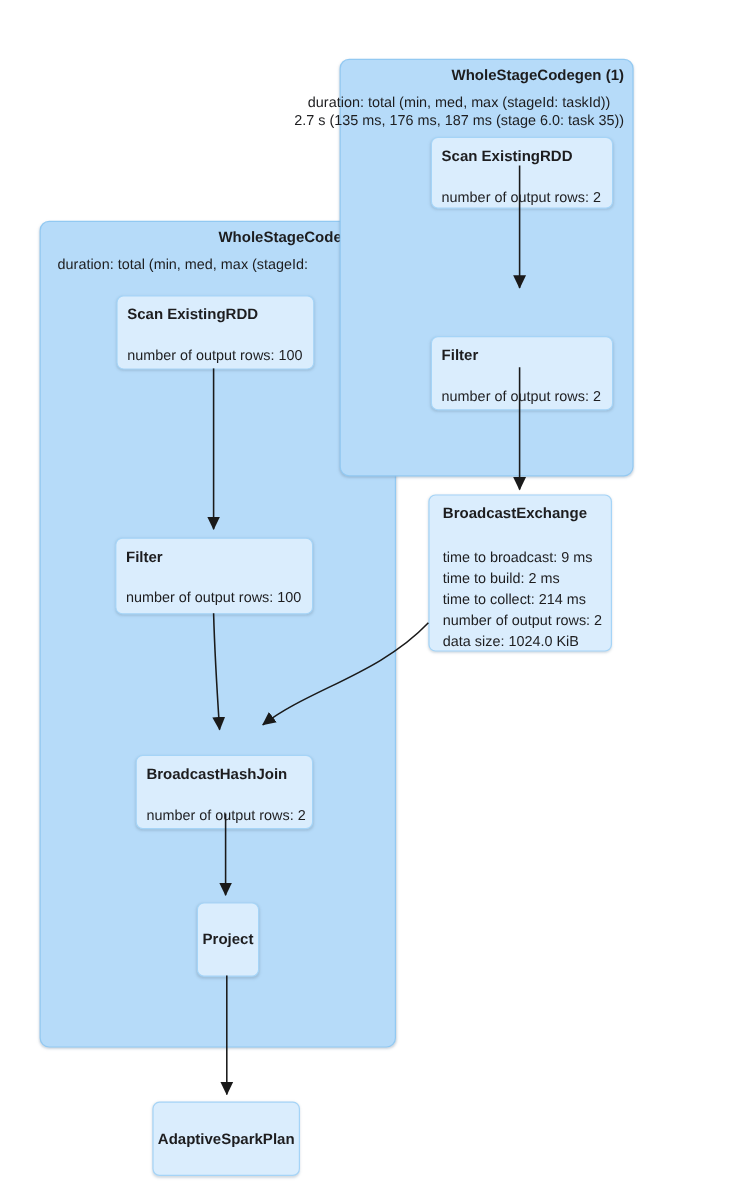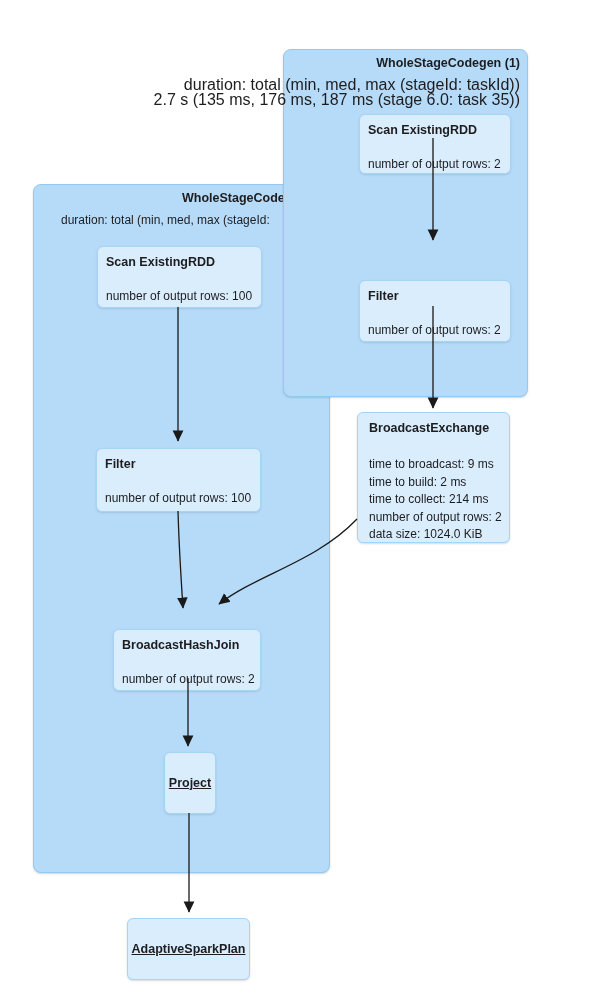--- a/index.html
+++ b/index.html
@@ -20,41 +20,41 @@
     box-shadow: 0 1px 2px rgba(110, 135, 160, 0.35);
     box-sizing: border-box;
   }
   .cluster-right { left: 283px; top: 14px; width: 245px; height: 348px; z-index: 2; margin-top: 35px; }
   .cluster-left  { left: 33px; top: 184px; width: 297px; height: 689px; z-index: 1; }
 
   .cluster-hdr-right {
     position: absolute; top: 6px; right: 7px; text-align: right; white-space: nowrap;
   }
   .cluster-title { font-size: 12.5px; font-weight: 700; line-height: 15px; }
-  .cluster-duration { margin-top: 7px; font-size: 16px; line-height: 14.5px; }
+  .cluster-duration { margin-top: 7px; font-size: 12px; line-height: 14.5px; text-align: center; }
 
   .lh-title { position: absolute; left: 148px; top: 6px; font-size: 12.5px; font-weight: 700; line-height: 15px; white-space: nowrap; }
-  .lh-dur1  { position: absolute; left: 27px;  top: 28px; font-size: 12px; line-height: 14.5px; white-space: nowrap; }
+  .lh-dur1  { position: absolute; left: 14px;  top: 28px; font-size: 12px; line-height: 14.5px; white-space: nowrap; }
   .lh-dur2  { position: absolute; left: 10px;  top: 42px; font-size: 12px; line-height: 14.5px; white-space: nowrap; }
 
   .node {
     position: absolute;
     background: var(--node-fill, #daedfd);
     border: 1px solid var(--node-border, #a5d4f7);
     border-radius: 6px;
     box-sizing: border-box;
     padding: 8px;
     font-size: 12px;
     box-shadow: 0 1px 2px rgba(110, 135, 160, 0.30);
   }
   .node-title { font-size: 12.5px; font-weight: 700; line-height: 15px; white-space: nowrap; }
   .node-metric { margin-top: 19px; line-height: 15px; white-space: nowrap; }
   .metrics { margin-top: 20px; }
   .metrics div { line-height: 17.5px; white-space: nowrap; }
-  .node-center { display: flex; align-items: center; justify-content: center; padding: 2px; text-decoration: underline; }
+  .node-center { display: flex; align-items: center; justify-content: center; padding: 2px; }
 
   .edges { position: absolute; left: 0; top: 0; z-index: 3; pointer-events: none; }
   .edge { fill: none; stroke: var(--edge, #1a1a1a); stroke-width: 1.3; }
   .arrow-fill { fill: var(--edge, #1a1a1a); }
 </style>
 </head>
 <body>
 
 <div class="canvas">
 

